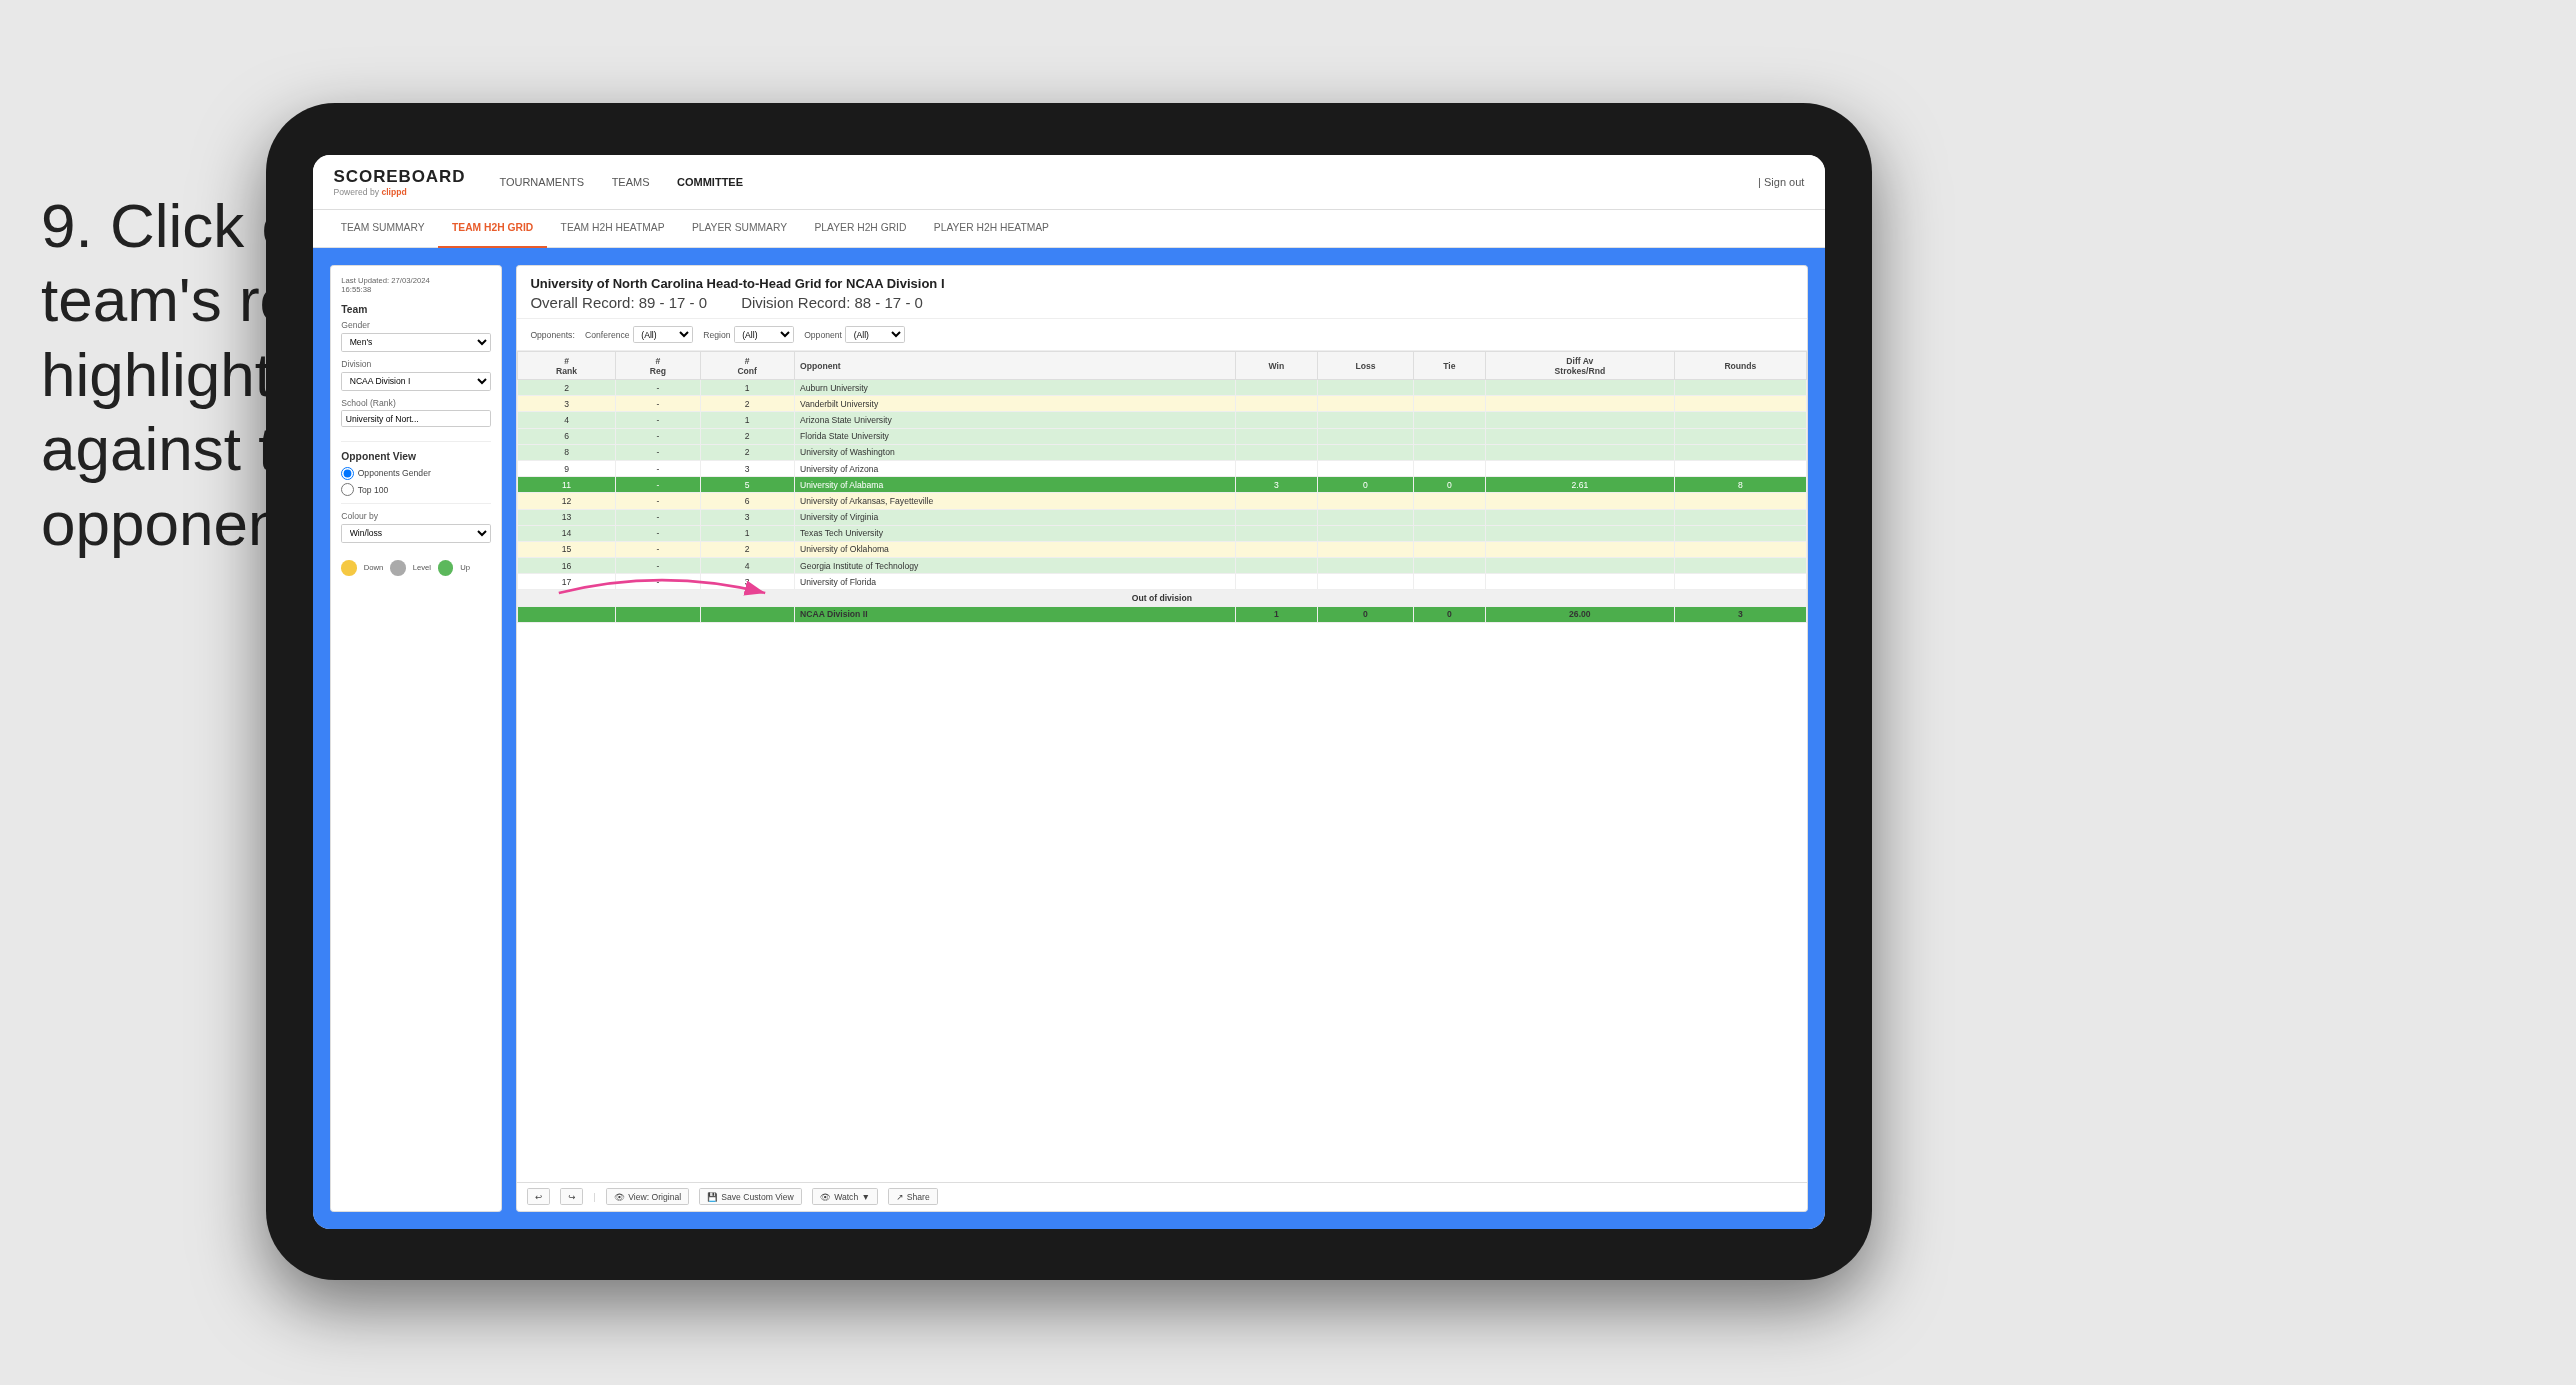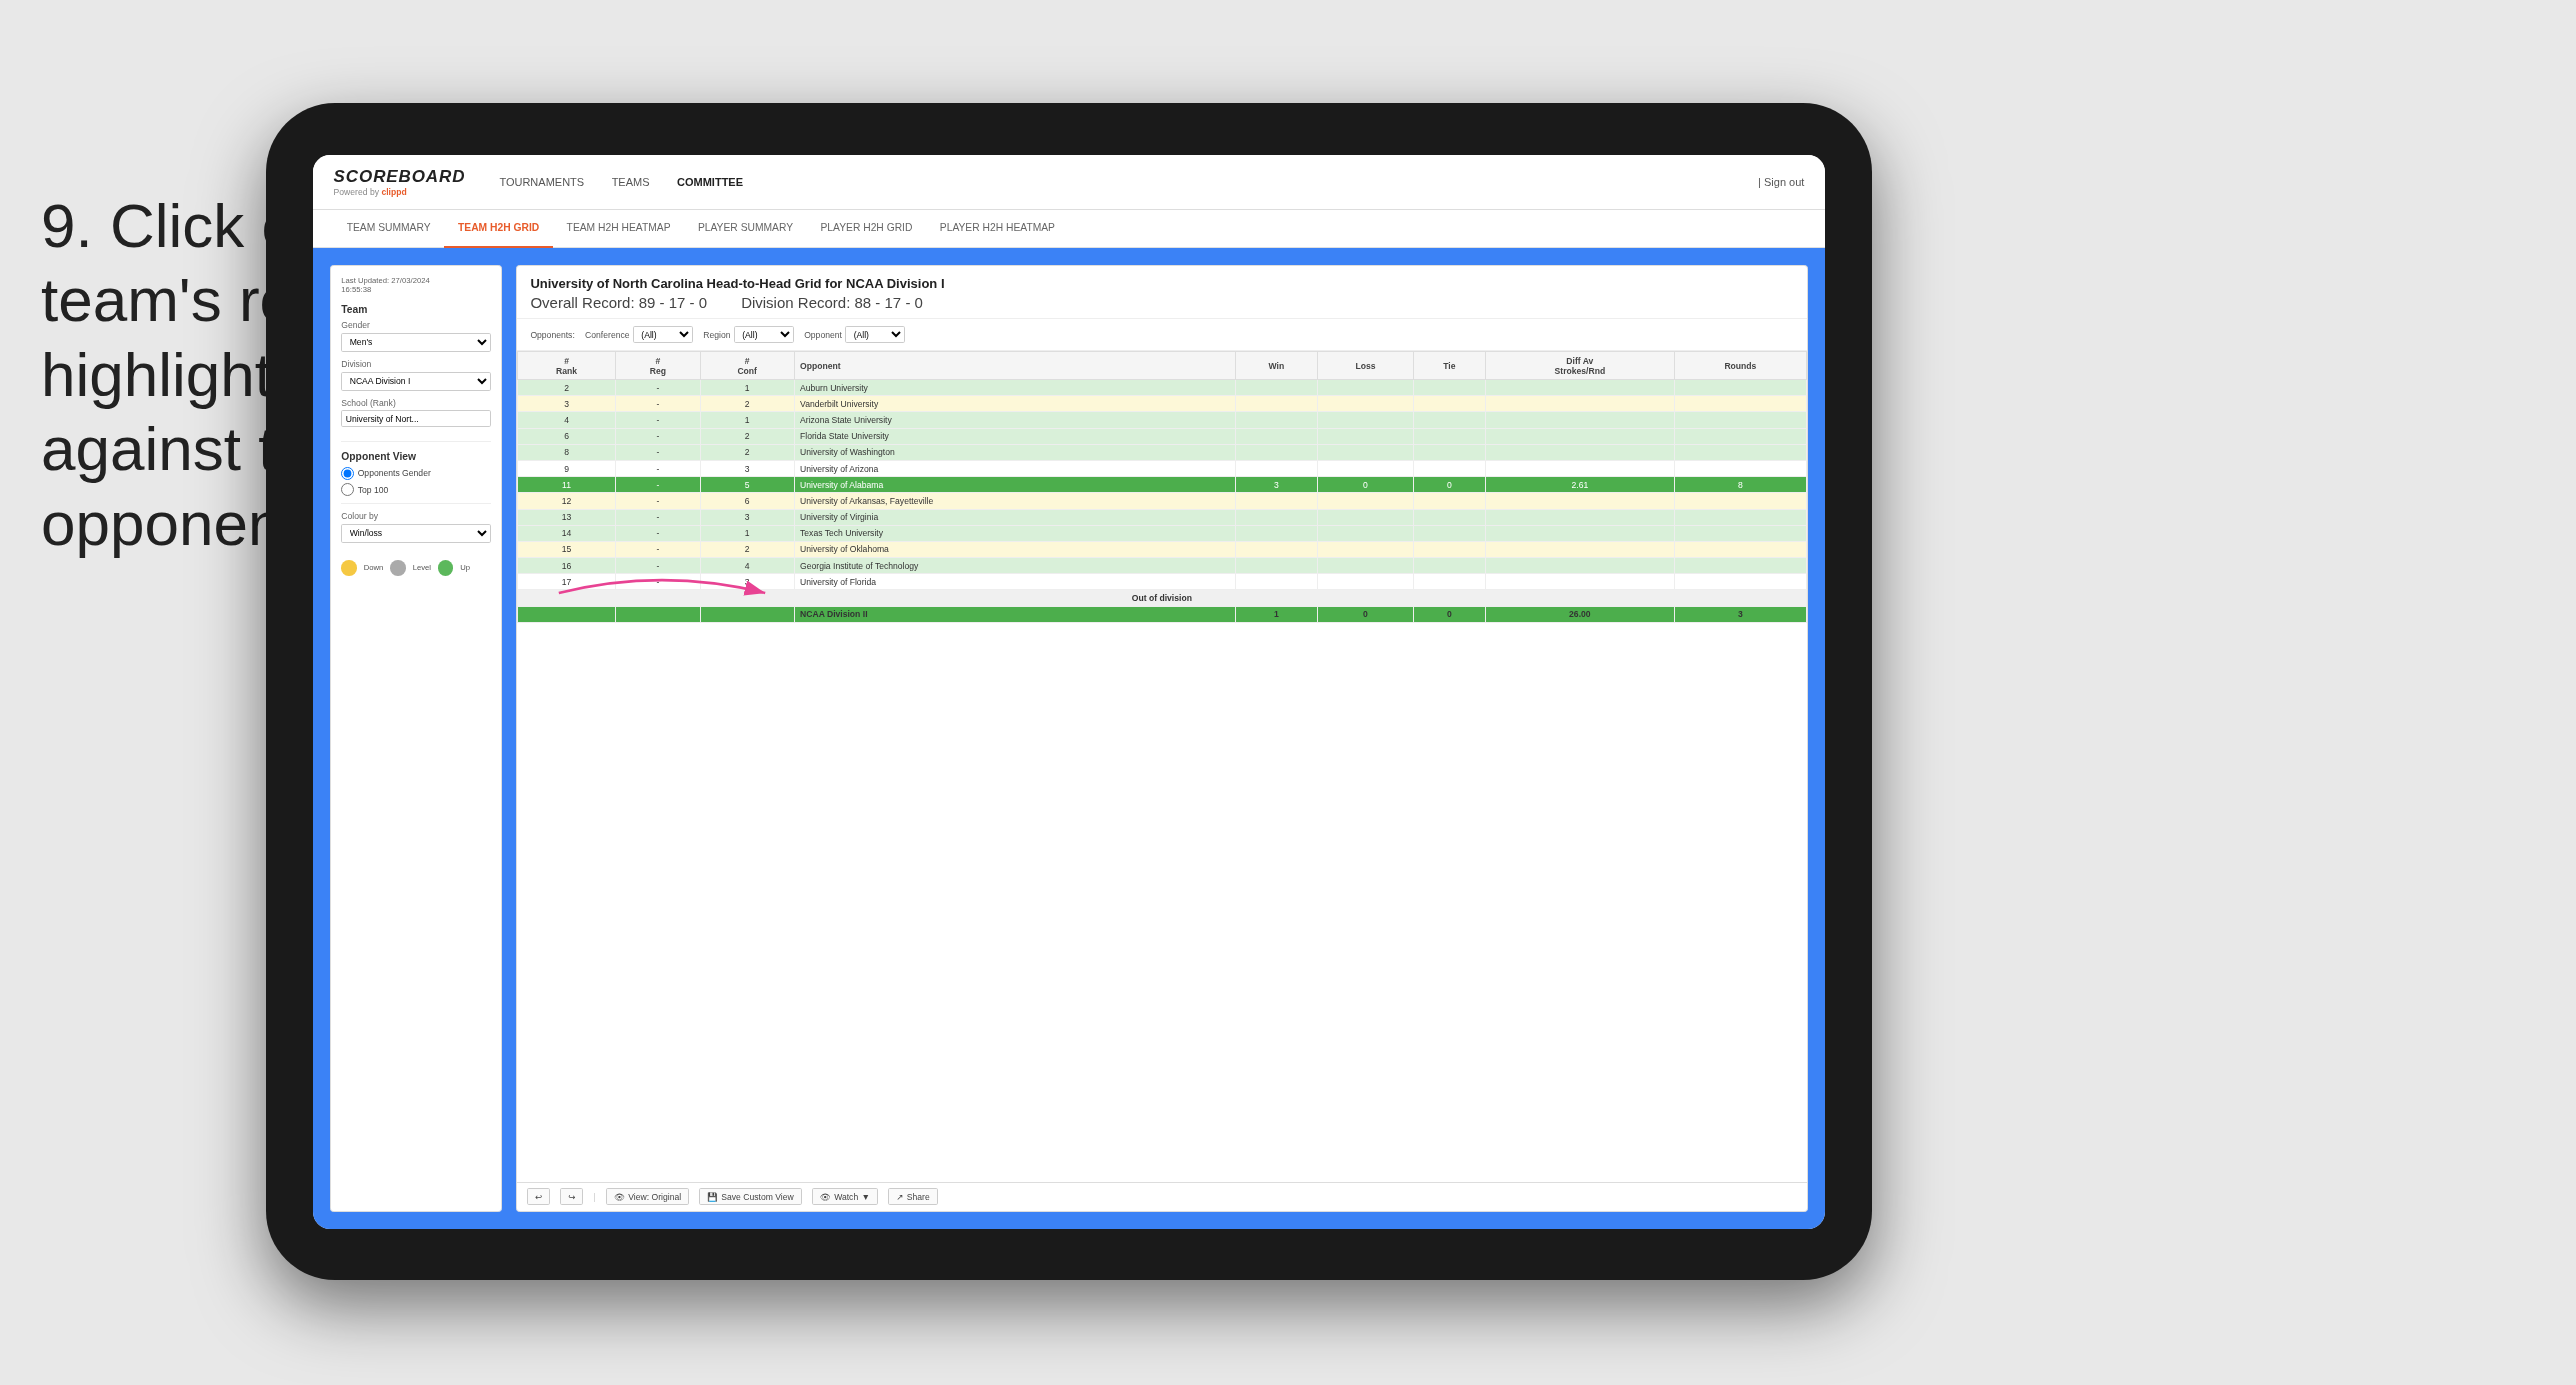--- a/index.html
+++ b/index.html
@@ -64,21 +64,20 @@
       display: flex;
       flex-direction: column;
       margin-right: 34px;
     }
 
     .logo-scoreboard {
       font-size: 17px;
       font-weight: 900;
       color: #222;
       letter-spacing: 0.9px;
-      font-style: italic;
     }
 
     .logo-powered {
       font-size: 8.6px;
       color: #888;
     }
 
     .logo-powered span {
       color: #e85c2b;
       font-weight: bold;
@@ -107,21 +106,21 @@
       color: #555;
       margin-left: auto;
     }
 
     
     .sub-nav {
       background: #fff;
       border-bottom: 1.7px solid #e0e0e0;
       display: flex;
       align-items: center;
-      padding: 0 20px;
+      padding: 0 14px;
       height: 38px;
       flex-shrink: 0;
     }
 
     .sub-nav-item {
       font-size: 10.3px;
       color: #666;
       padding: 0 13.7px;
       height: 38px;
       display: flex;

